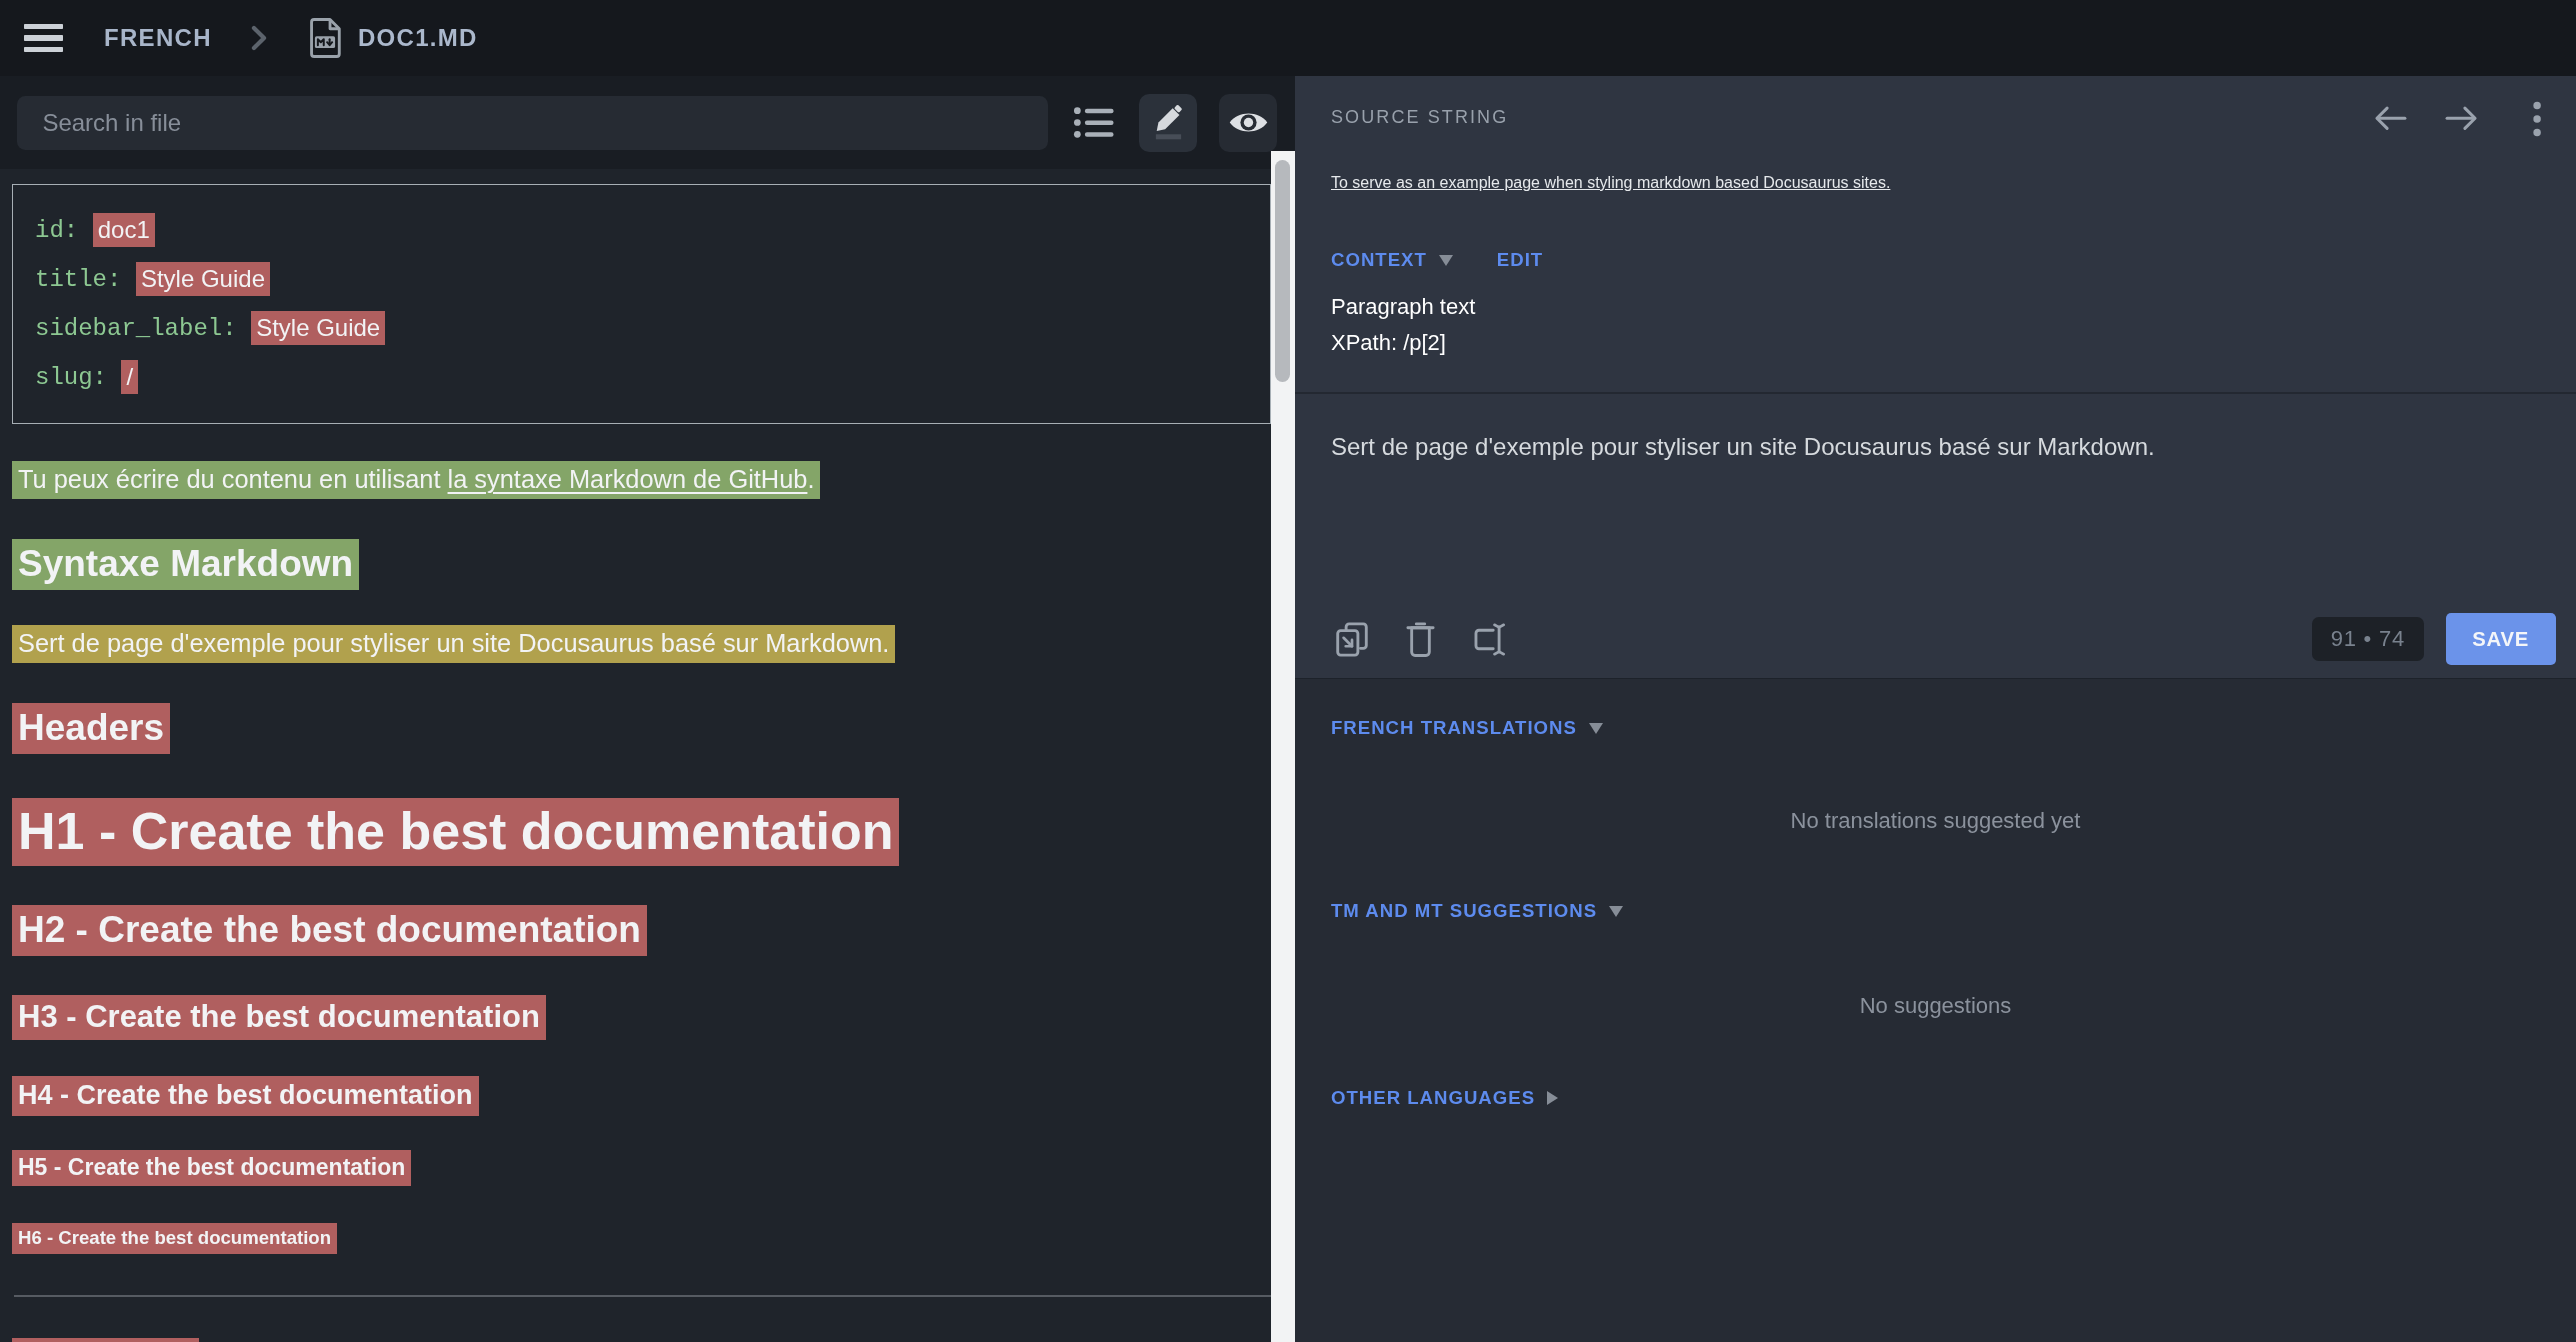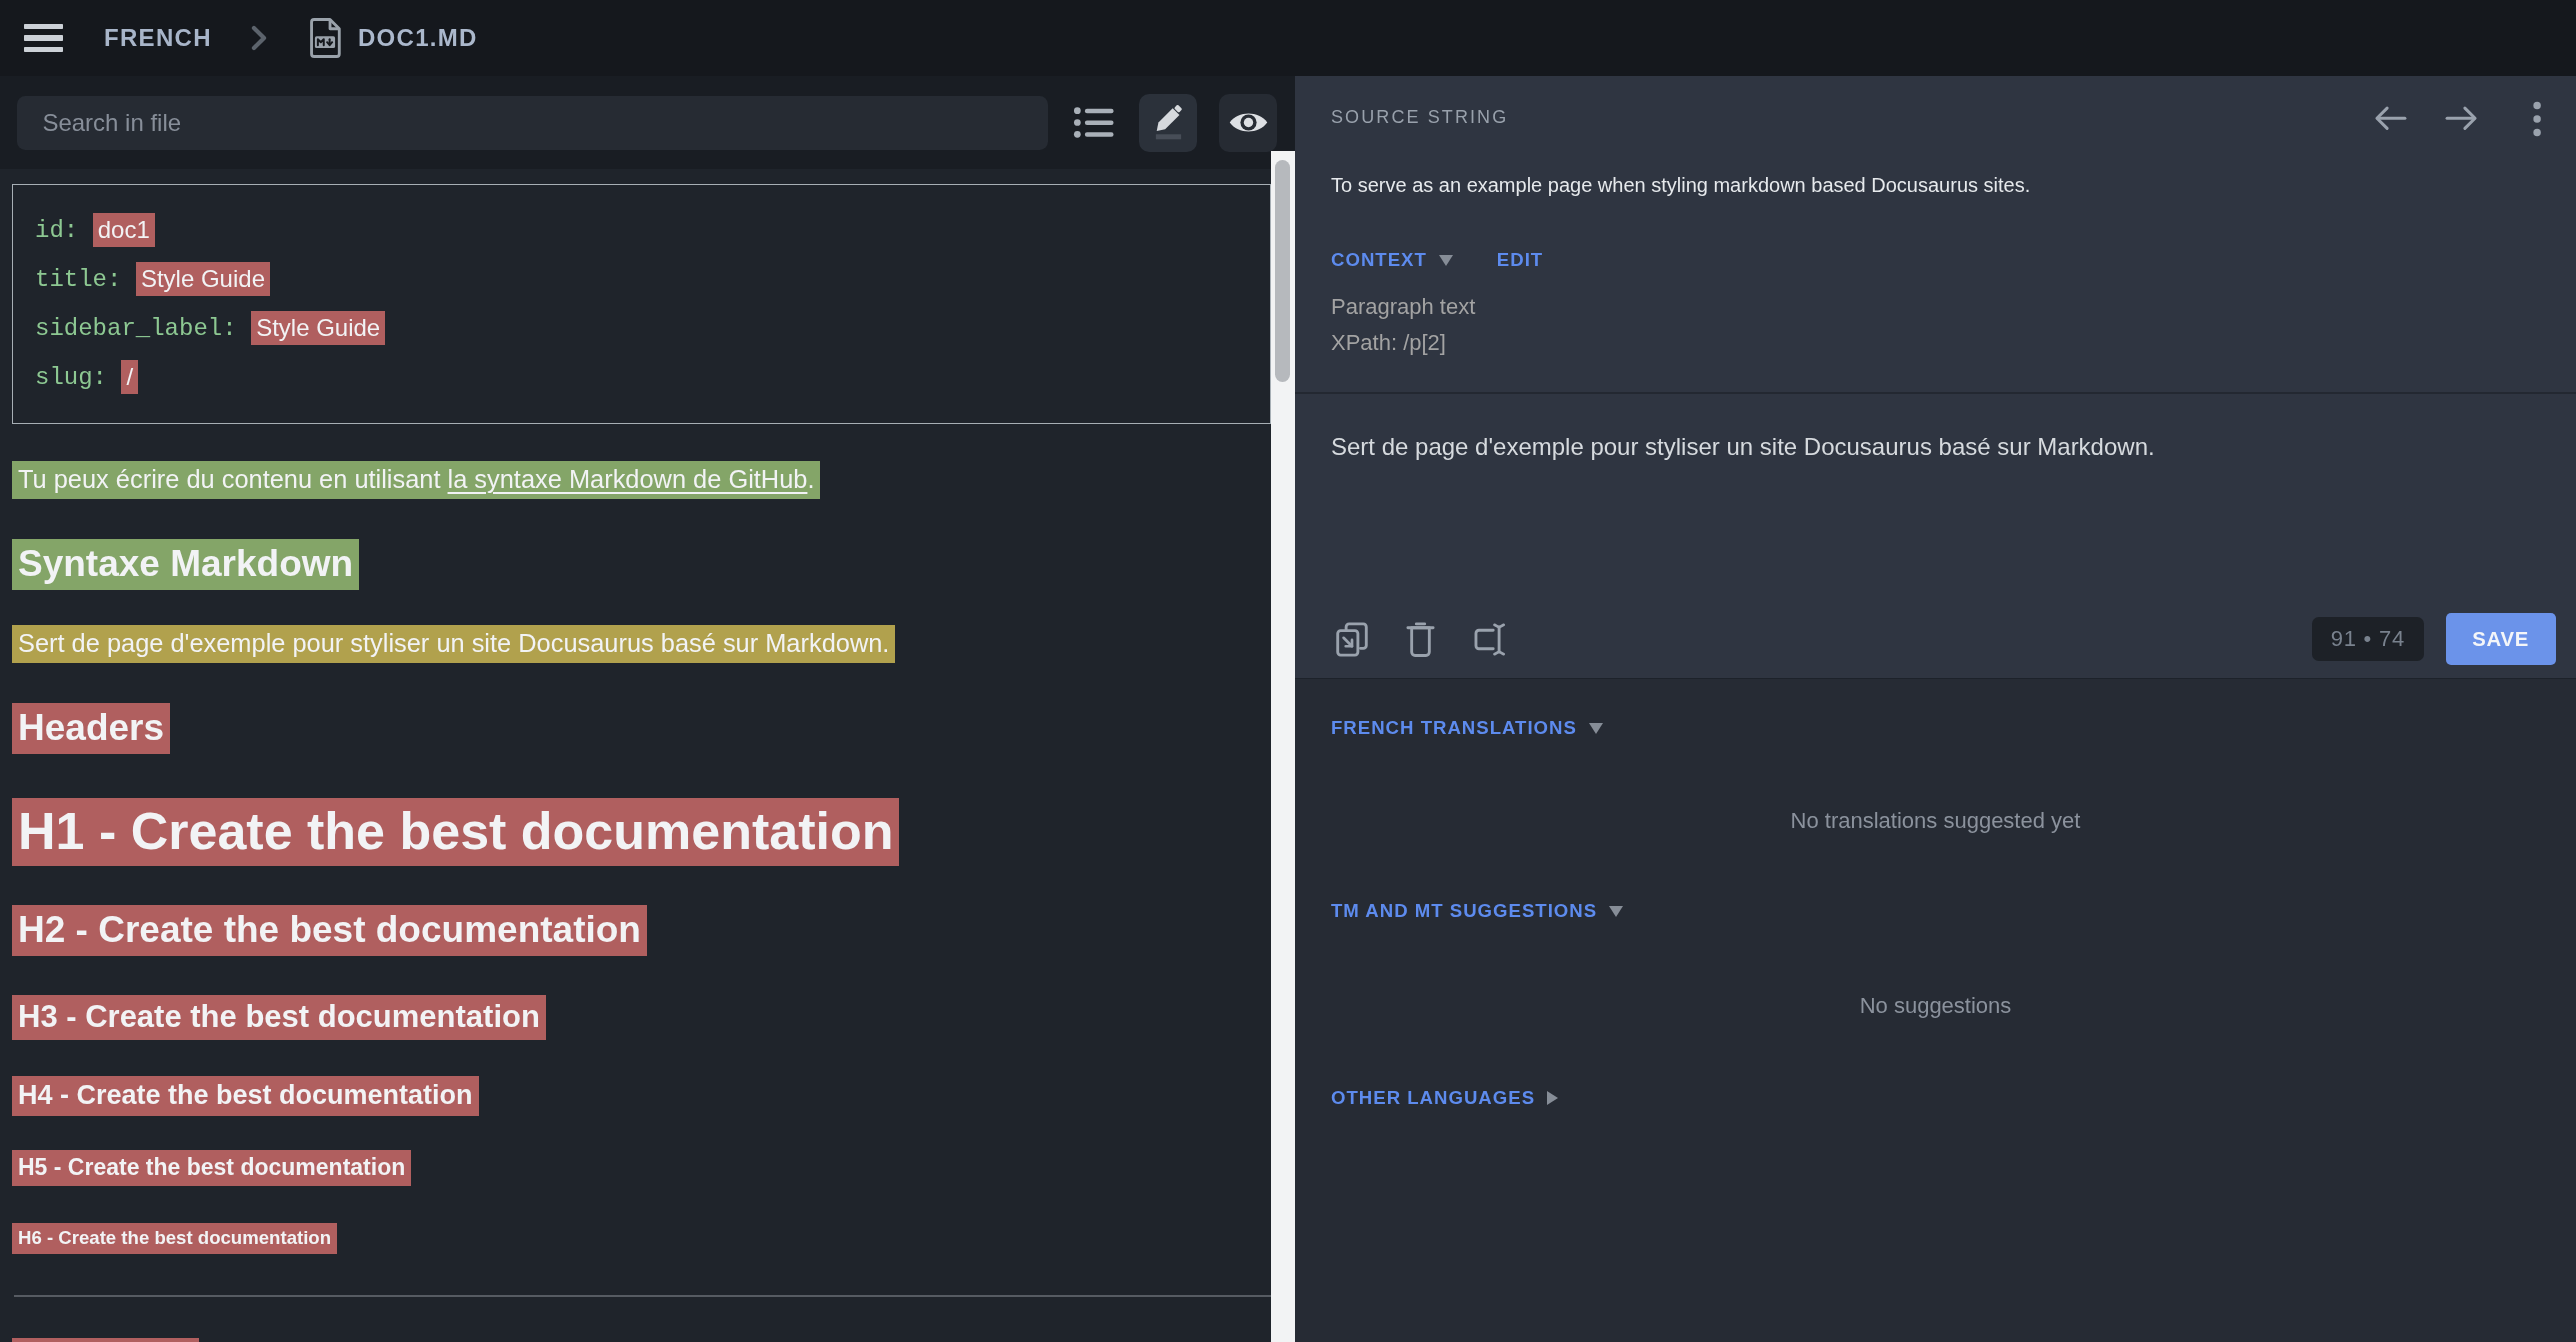--- a/index.html
+++ b/index.html
@@ -51,29 +51,29 @@
   
   .scrollbar{position:absolute;left:1271px;top:151px;width:24px;height:1192px;background:#f2f3f4;z-index:20;}
   .scroll-thumb{position:absolute;left:4.2px;top:8.5px;width:14.4px;height:222px;background:#b6b9bd;border-radius:7.6px;}
   
   .right-panel{position:absolute;left:1295px;top:76px;width:1281px;height:1266px;background:var(--right-bottom-bg);}
   .source-block{position:absolute;left:0;top:0;width:1281px;height:603px;background:var(--right-top-bg);
     border-bottom:1.7px solid #1d222a;padding-left:12px;}
   .ss-label{position:absolute;left:36px;top:30.5px;font-size:18px;letter-spacing:2.1px;color:#99a1ac;}
   .nav-ic{position:absolute;top:22px;cursor:pointer;display:flex;align-items:center;height:41px;}
   .nav-prev{right:166px;} .nav-next{right:95px;} .nav-menu{right:34px;}
-  .source-text{position:absolute;left:36px;top:98px;font-size:20px;color:#e6e9ec;}
+  .source-text{position:absolute;left:36px;top:98px;font-size:16px;color:#e6e9ec;text-decoration:underline;}
   .context-row{position:absolute;left:36px;top:173px;display:flex;align-items:center;}
   .blue-label{color:var(--accent_blue);font-weight:bold;font-size:18.6px;letter-spacing:1px;cursor:pointer;}
   .tri-down{width:0;height:0;border-left:7.6px solid transparent;border-right:7.6px solid transparent;
     border-top:11px solid #868d97;margin-left:12px;}
   .tri-right{width:0;height:0;border-top:7.6px solid transparent;border-bottom:7.6px solid transparent;
     border-left:11px solid #868d97;margin-left:12px;}
   .edit-link{margin-left:44px;}
-  .ctx-line{position:absolute;left:36px;font-size:22px;color:#a3a3a3;}
+  .ctx-line{position:absolute;left:36px;font-size:22px;color:#ffffff;}
   .ctx-type{top:218px;} .ctx-xpath{top:254px;}
   .divider1{position:absolute;left:0;top:316px;width:1281px;height:1.7px;background:#232831;}
   .translation{position:absolute;left:36px;top:354px;width:1202px;font-size:24px;color:#d6dade;line-height:34px;}
   .toolbar{position:absolute;left:0;top:523px;width:1281px;height:80px;display:flex;align-items:center;
     padding:0 20.3px 0 39px;}
   .tb-ic{margin-right:36px;cursor:pointer;display:flex;}
   .tb-spacer{flex:1;}
   .counter{background:#1d2127;border-radius:6.8px;padding:9.3px 18.6px;font-size:22px;color:#79828e;
     letter-spacing:0.8px;margin-right:22px;}
   .save-btn{width:110px;height:52px;background:var(--save_blue);color:#f4f6f9;font-weight:bold;

